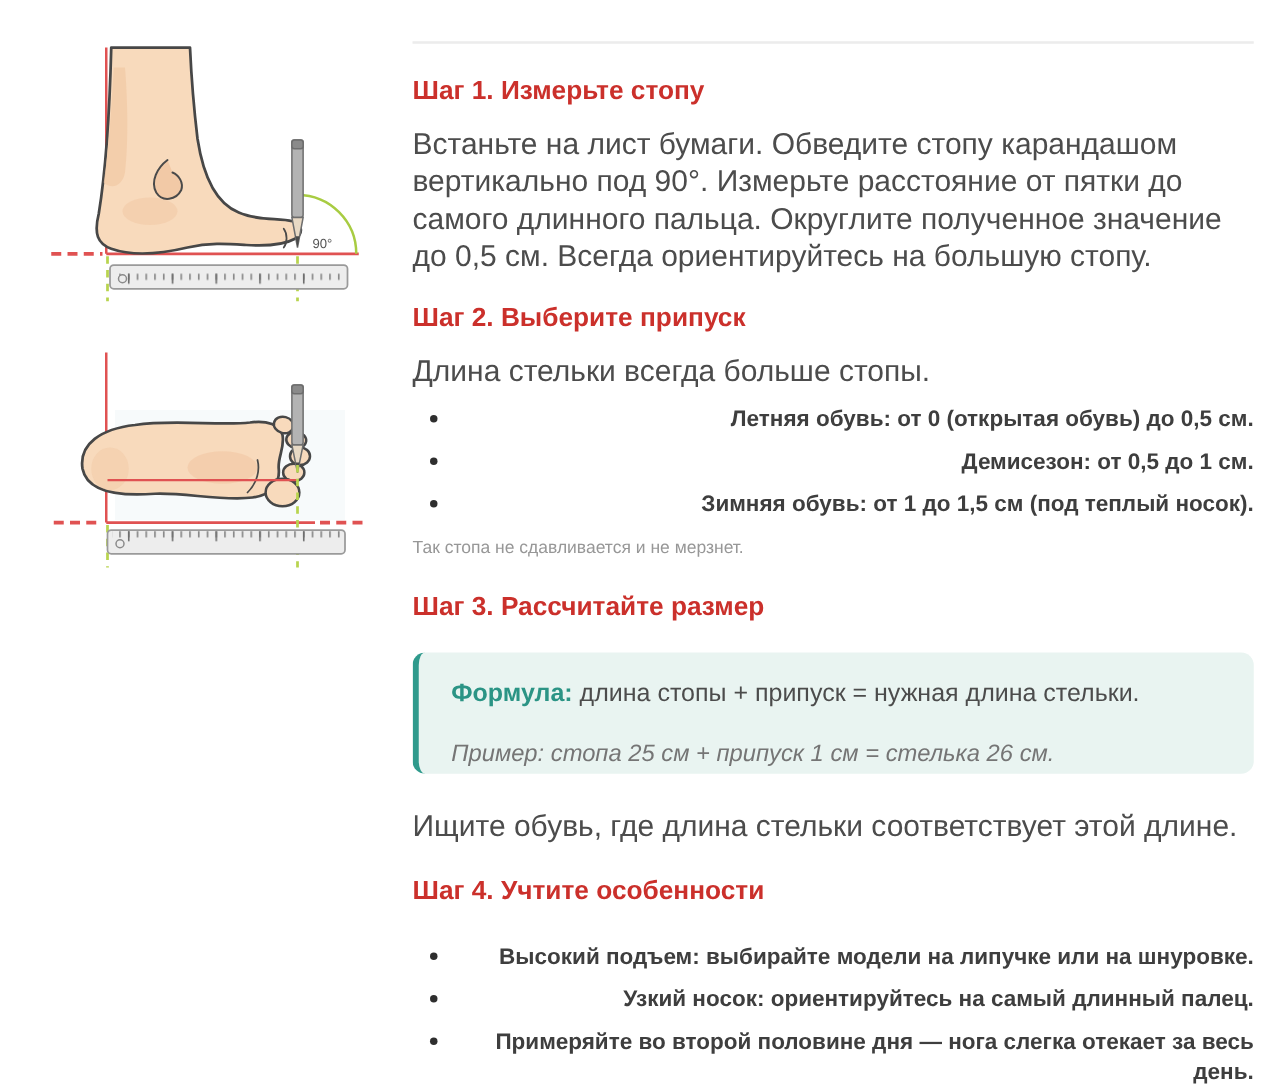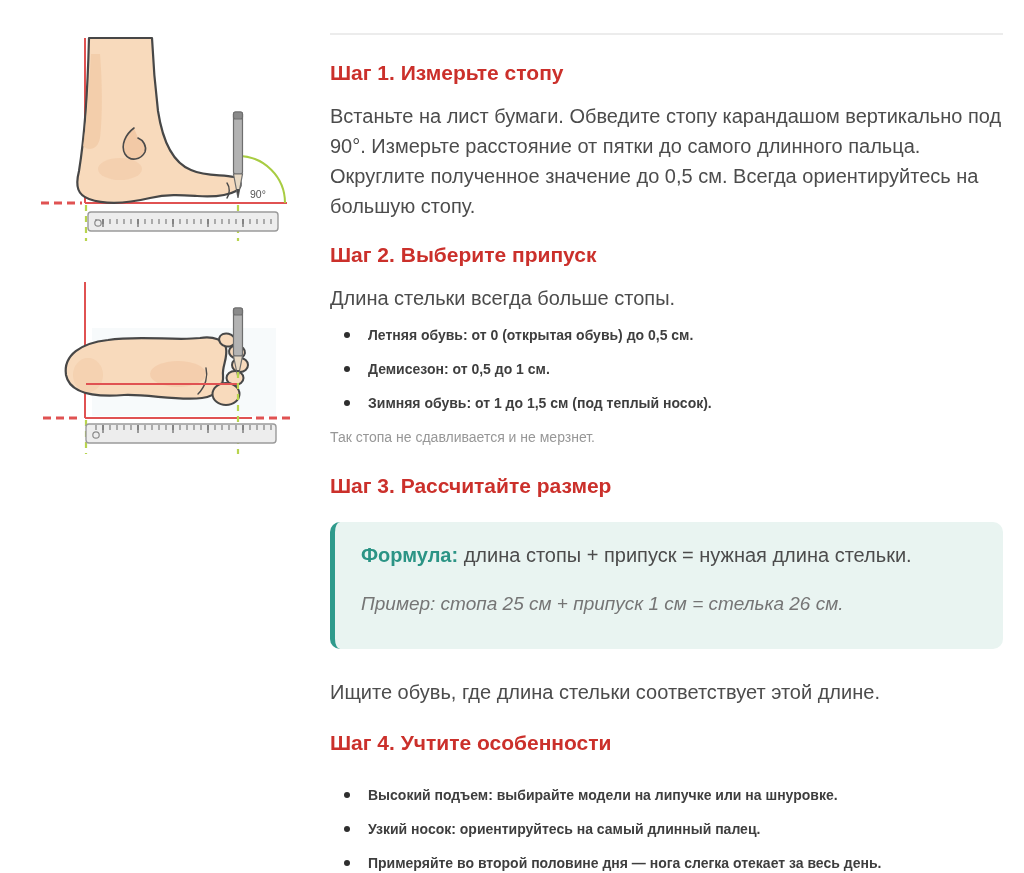--- a/index.html
+++ b/index.html
@@ -21,37 +21,37 @@
   }
   .divider { border-top:2px solid #ececec; height:0; }
   h2.step {
     font-size:21px; line-height:24px; font-weight:bold; color:#cb302b;
   }
   .s1 h2 { margin-top:26px; }
   .s2 h2 { margin-top:22px; }
   .s3 h2 { margin-top:28px; }
   .s4 h2 { margin-top:24px; }
   p.body {
-    font-size:20px; line-height:30px; color:#4c4c4c; margin-top:16px;
+    font-size:24px; line-height:30px; color:#4c4c4c; margin-top:16px;
   }
   p.after-box { margin-top:28px; }
   ul.blist { list-style:none; margin:10px 0 0 0; padding:0; }
   .s4 ul.blist { margin-top:28px; }
   ul.blist li {
     position:relative; padding-left:38px; margin-bottom:10px;
-    font-size:14px; line-height:24px; font-weight:bold; color:#3e3e3e;
+    font-size:18px; line-height:24px; font-weight:bold; color:#3e3e3e;text-align:right;
   }
   ul.blist li .dot {
     position:absolute; left:14px; top:9px; width:6px; height:6px;
     border-radius:50%; background:#2e2e2e;
   }
   p.note { font-size:14px; line-height:17px; color:#979797; margin-top:14px; }
   .callout {
     margin-top:24px; background:#e9f4f1; border-left:5px solid #2f9a8c;
-    border-radius:10px; padding:18px 26px 32px 26px;
+    border-radius:10px; padding:18px 26px 2px 26px;
   }
   .callout .line1 { font-size:20px; line-height:30px; color:#4c4c4c; }
   .callout .line1 .flabel { color:#2b9485; font-weight:bold; }
   .callout .line2 {
     font-size:19px; line-height:27px; font-style:italic; color:#757575;
     margin-top:20px;
   }
   svg { display:block; }
 </style>
 </head>

